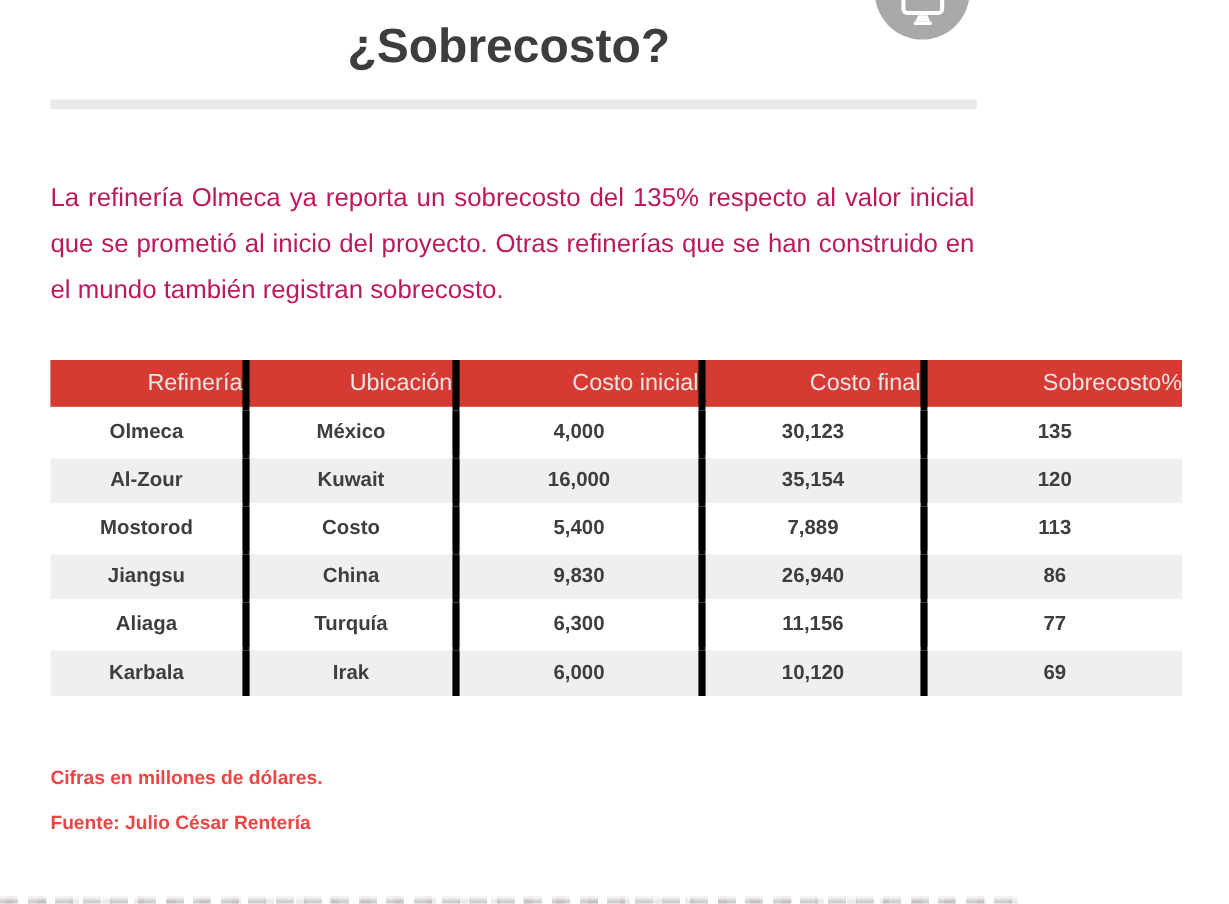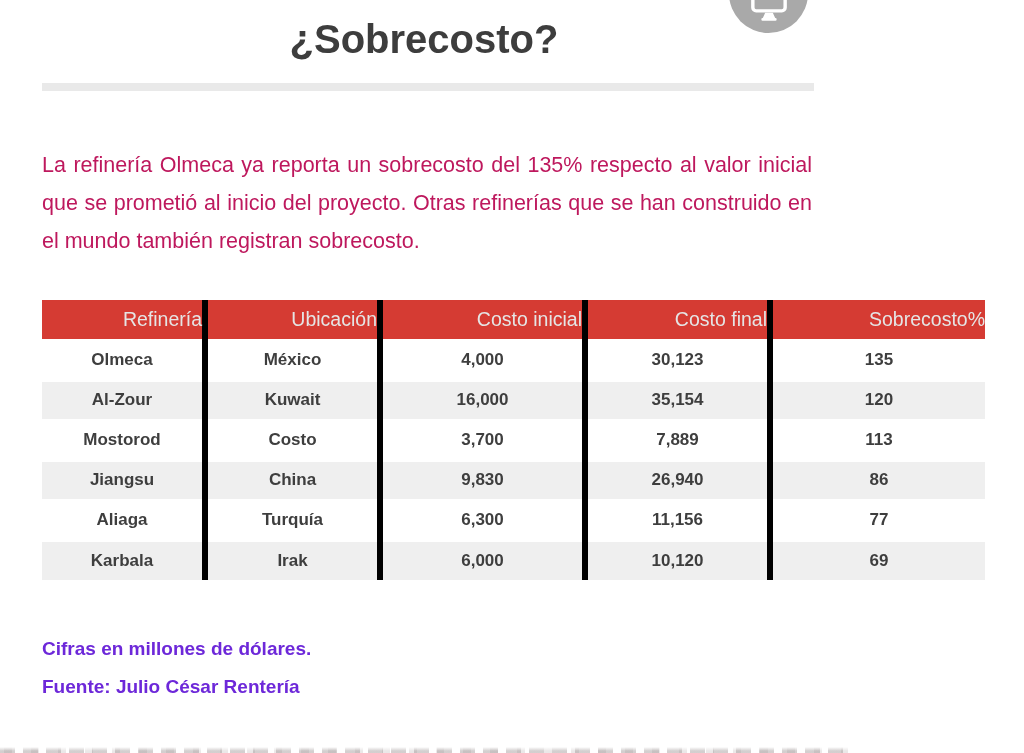--- a/index.html
+++ b/index.html
@@ -53,21 +53,21 @@
   td {
     height: 40px; text-align: center;
     font-size: 17px; font-weight: 700; color: #3e3e3e;
   }
   th + th, td + td { border-left: 6px solid #000000; }
   tbody tr { border-top: 3px solid #ffffff; }
   tbody tr:nth-child(even) { background: var(--row-alt, #efefef); }
 
   .notes { position: absolute; left: 42px; top: 630px; }
   .note {
-    font-size: 19px; font-weight: 700; color: #6d28d9;
+    font-size: 16px; font-weight: 700; color: #ef4444;
     line-height: 38px;
   }
 
   
   .bottom-pattern {
     position: absolute; left: 0; right: 0; bottom: 0; height: 6px;
     background-image:
       linear-gradient(to bottom, #ffffff 0, rgba(255,255,255,0) 65%),
       repeating-linear-gradient(90deg,
         rgba(146,136,136,0.40) 0px, rgba(146,136,136,0.40) 15px,
@@ -127,21 +127,21 @@
           <tr>
             <td>Al-Zour</td>
             <td>Kuwait</td>
             <td>16,000</td>
             <td>35,154</td>
             <td>120</td>
           </tr>
           <tr>
             <td>Mostorod</td>
             <td>Costo</td>
-            <td>3,700</td>
+            <td>5,400</td>
             <td>7,889</td>
             <td>113</td>
           </tr>
           <tr>
             <td>Jiangsu</td>
             <td>China</td>
             <td>9,830</td>
             <td>26,940</td>
             <td>86</td>
           </tr>

